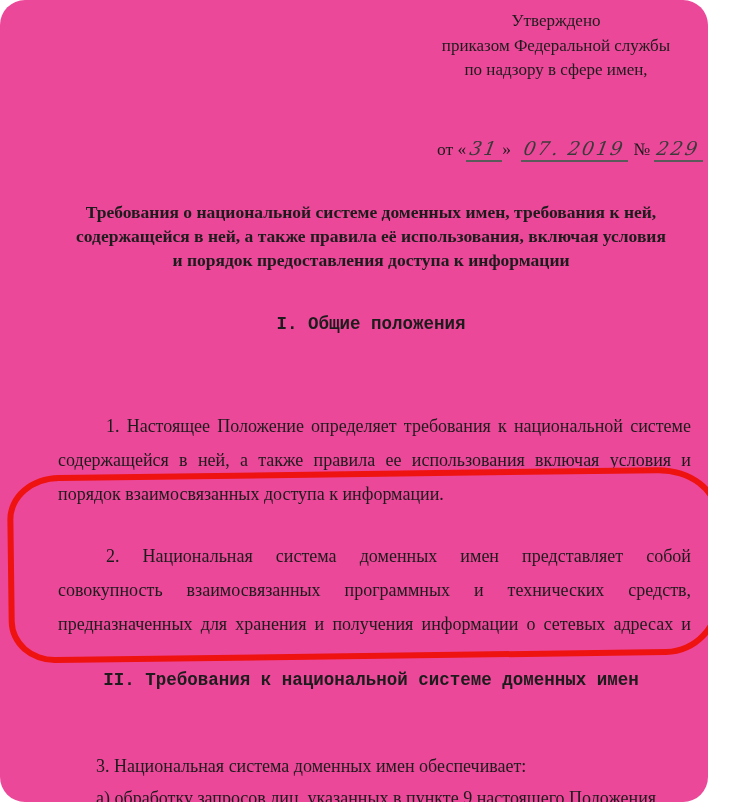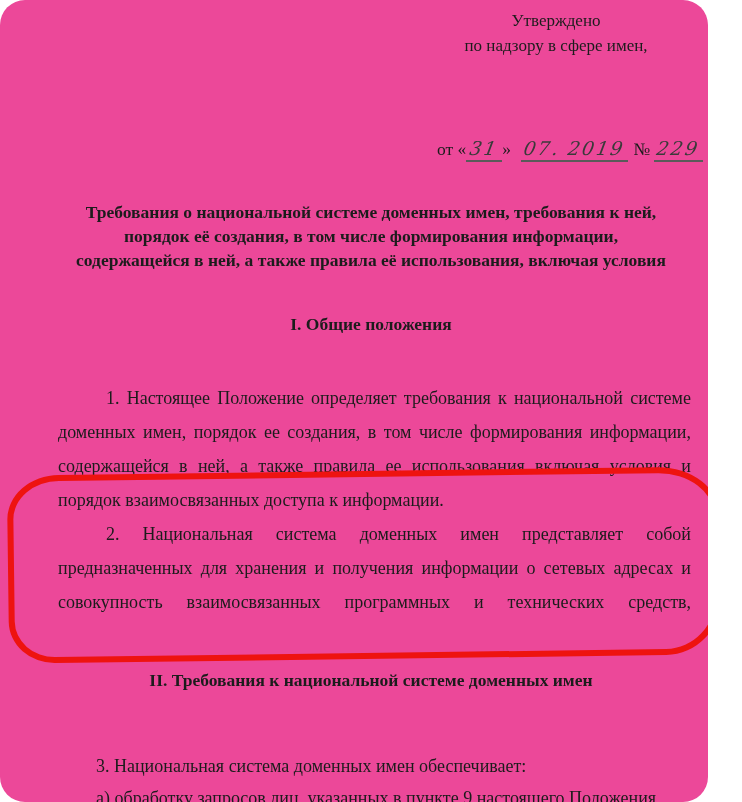--- a/index.html
+++ b/index.html
@@ -28,31 +28,31 @@
     font-size:19px; color:#3a3a3a; letter-spacing:2px; transform:skewX(-10deg);
   }
 
   
   .doc-title {
     position:absolute; top:200px; left:40px; width:662px; text-align:center;
     font-weight:bold; font-size:17.5px; line-height:24px;
   }
   .sec-heading {
     position:absolute; left:0; width:742px; text-align:center;
-    font-weight:bold; font-size:17.5px; line-height:24px;
+    font-weight:bold; font-size:17.5px; line-height:24px;font-family:Liberation Mono, monospace;
   }
   .sec1 { top:312px; }
   .sec2 { top:668px; }
 
   
   .body-block { position:absolute; top:381px; left:58px; width:633px; font-size:18px; }
   .bline { height:34px; line-height:34px; overflow:hidden; text-align:left; }
   .jline { text-align:justify; }
   .jline::after { content:""; display:inline-block; width:100%; height:0; }
-  .ind48 { padding-left:48px; }
+  .ind48 { padding-left:48px;margin-top:28px; }
   sup.fn { font-size:12px; line-height:0; }
 
   .p3-block { position:absolute; top:750px; left:58px; width:633px; font-size:18px; }
   .p3-block .bline { height:32px; line-height:32px; }
   .ind38 { padding-left:38px; }
 
   
   .red-ellipse {
     position:absolute; left:8px; top:471px; width:713px; height:188px;
     border:6px solid #ee1310; box-sizing:border-box;
@@ -61,46 +61,46 @@
     pointer-events:none;
   }
 </style>
 </head>
 <body>
 
 <div class="page">
 
   <div class="approval">
     <div>Утверждено</div>
+    <div>приказом Федеральной службы</div>
     <div>по надзору в сфере имен,</div>
   </div>
 
   <div class="dateline">
     <span>от «</span><span class="uwrap day"><span class="hand">31</span></span><span>»</span><span class="uwrap monthyear"><span class="hand">07. 2019</span></span><span>№</span><span class="uwrap num"><span class="hand">229</span></span>
   </div>
 
   <div class="doc-title">
     <div>Требования о национальной системе доменных имен, требования к ней,</div>
-    <div>порядок её создания, в том числе формирования информации,</div>
     <div>содержащейся в ней, а также правила её использования, включая условия</div>
+    <div>и порядок предоставления доступа к информации</div>
   </div>
 
   <div class="sec-heading sec1">I. Общие положения</div>
 
   <div class="body-block">
     <div>
       <div class="bline jline ind48">1. Настоящее Положение определяет требования к национальной системе</div>
-      <div class="bline jline">доменных имен, порядок ее создания, в том числе формирования информации,</div>
       <div class="bline jline">содержащейся в ней, а также правила ее использования включая условия и</div>
       <div class="bline">порядок взаимосвязанных доступа к информации.</div>
     </div>
     <div>
       <div class="bline jline ind48">2. Национальная система доменных имен представляет собой</div>
+      <div class="bline jline">совокупность взаимосвязанных программных и технических средств,</div>
       <div class="bline jline">предназначенных для хранения и получения информации о сетевых адресах и</div>
-      <div class="bline jline">совокупность взаимосвязанных программных и технических средств,</div>
     </div>
   </div>
 
   <div class="red-ellipse"></div>
 
   <div class="sec-heading sec2">II. Требования к национальной системе доменных имен</div>
 
   <div class="p3-block">
     <div class="bline ind38">3. Национальная система доменных имен обеспечивает:</div>
     <div class="bline ind38">а) обработку запросов лиц, указанных в пункте 9 настоящего Положения,</div>

